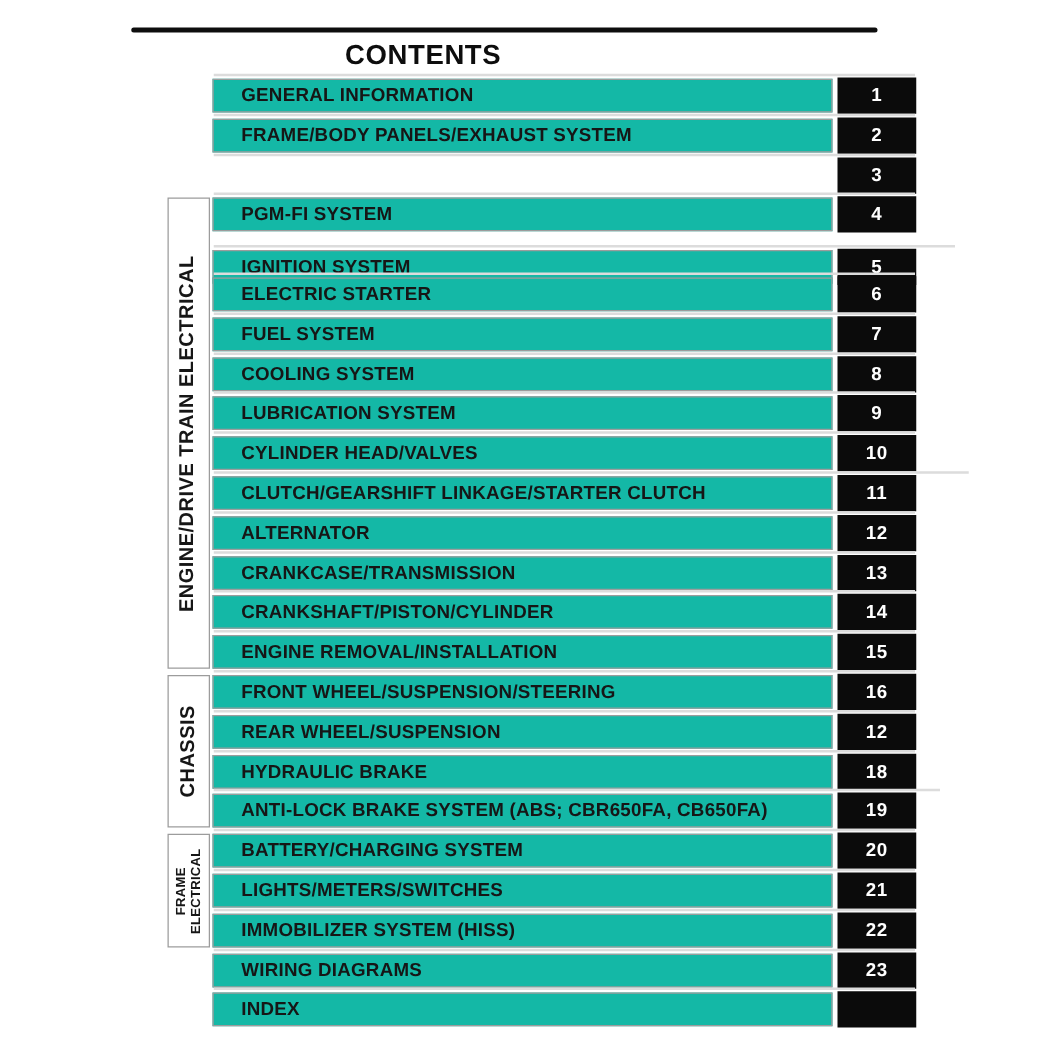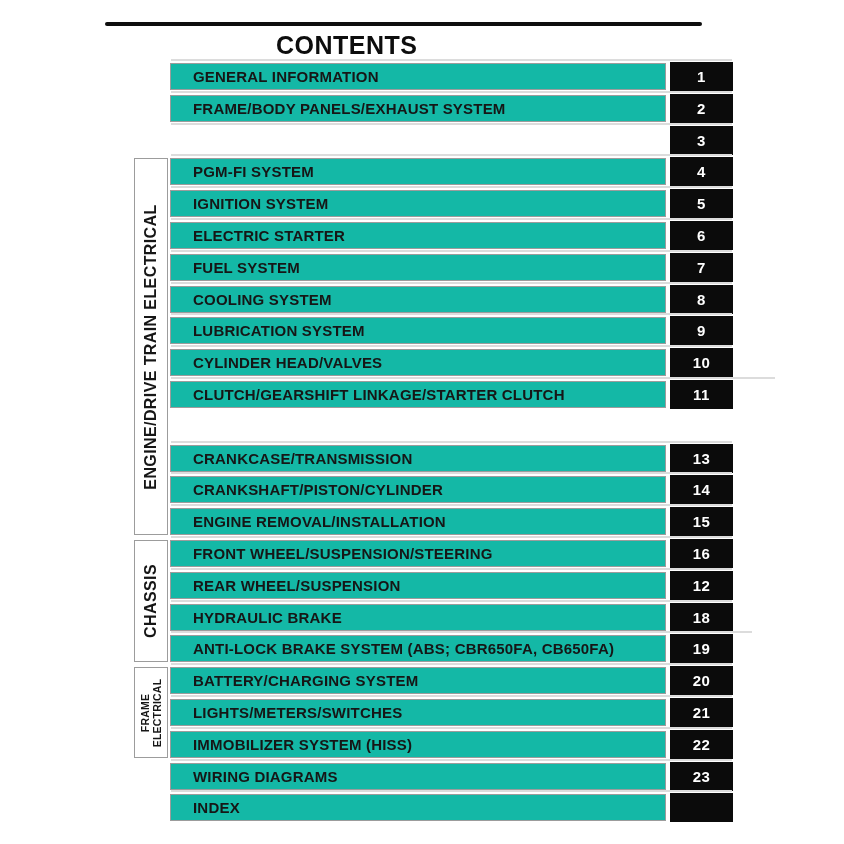--- a/index.html
+++ b/index.html
@@ -16,21 +16,21 @@
     position: absolute;
     left: 105px; top: 22px;
     width: 597px; height: 4px;
     background: #0e0e0e;
     border-radius: 2px;
   }
   .title {
     position: absolute;
     left: 276px; top: 31px;
     margin: 0;
-    font-size: 25px;
+    font-size: 22px;
     font-weight: 700;
     letter-spacing: 0.5px;
     color: #0d0d0d;
   }
   .toc-list { position: absolute; left: 0; top: 0; width: 100%; height: 100%; }
   .row {
     position: absolute;
     left: 170px;
     width: 563px;
     height: 27px;
@@ -137,21 +137,21 @@
       </div>
     </div>
       <div class="row" style="top: 158px;">
       <div class="row-label-box">
         <span class="row-label">PGM-FI SYSTEM</span>
       </div>
       <div class="row-num-box">
         <span class="row-num">4</span>
       </div>
     </div>
-      <div class="row" style="top: 190px;">
+      <div class="row" style="top: 200px; padding-left: 32px;">
       <div class="row-label-box">
         <span class="row-label">IGNITION SYSTEM</span>
       </div>
       <div class="row-num-box">
         <span class="row-num">5</span>
       </div>
     </div>
       <div class="row" style="top: 222px;">
       <div class="row-label-box">
         <span class="row-label">ELECTRIC STARTER</span>
@@ -191,20 +191,28 @@
       <div class="row-num-box">
         <span class="row-num">10</span>
       </div>
     </div>
       <div class="row" style="top: 381px; padding-left: 43px;">
       <div class="row-label-box">
         <span class="row-label">CLUTCH/GEARSHIFT LINKAGE/STARTER CLUTCH</span>
       </div>
       <div class="row-num-box">
         <span class="row-num">11</span>
+      </div>
+    </div>
+      <div class="row" style="top: 413px;">
+      <div class="row-label-box">
+        <span class="row-label">ALTERNATOR</span>
+      </div>
+      <div class="row-num-box">
+        <span class="row-num">12</span>
       </div>
     </div>
       <div class="row" style="top: 445px;">
       <div class="row-label-box">
         <span class="row-label">CRANKCASE/TRANSMISSION</span>
       </div>
       <div class="row-num-box">
         <span class="row-num">13</span>
       </div>
     </div>

